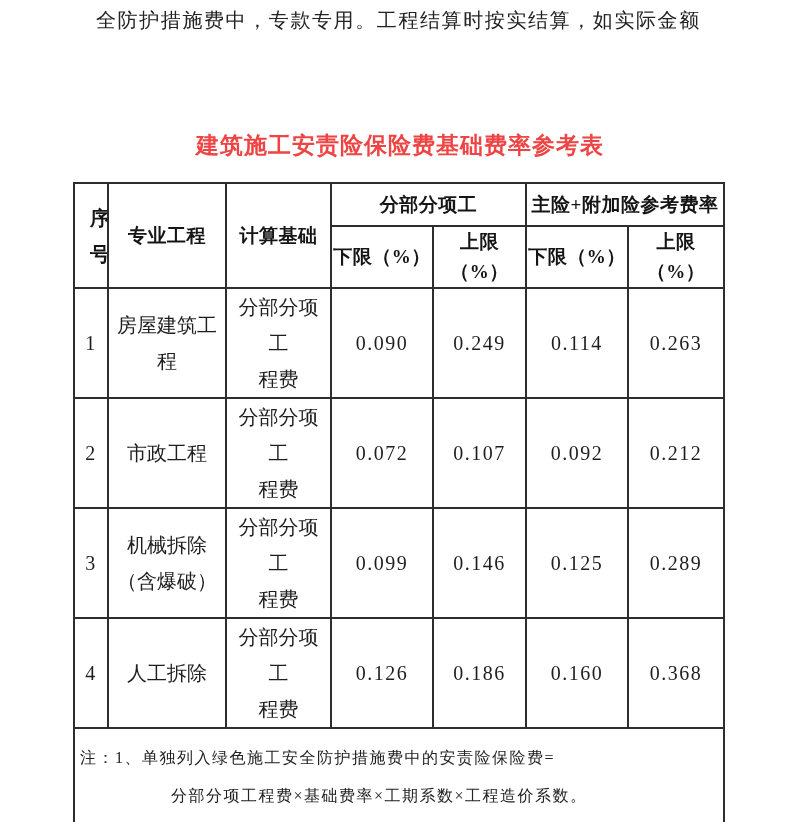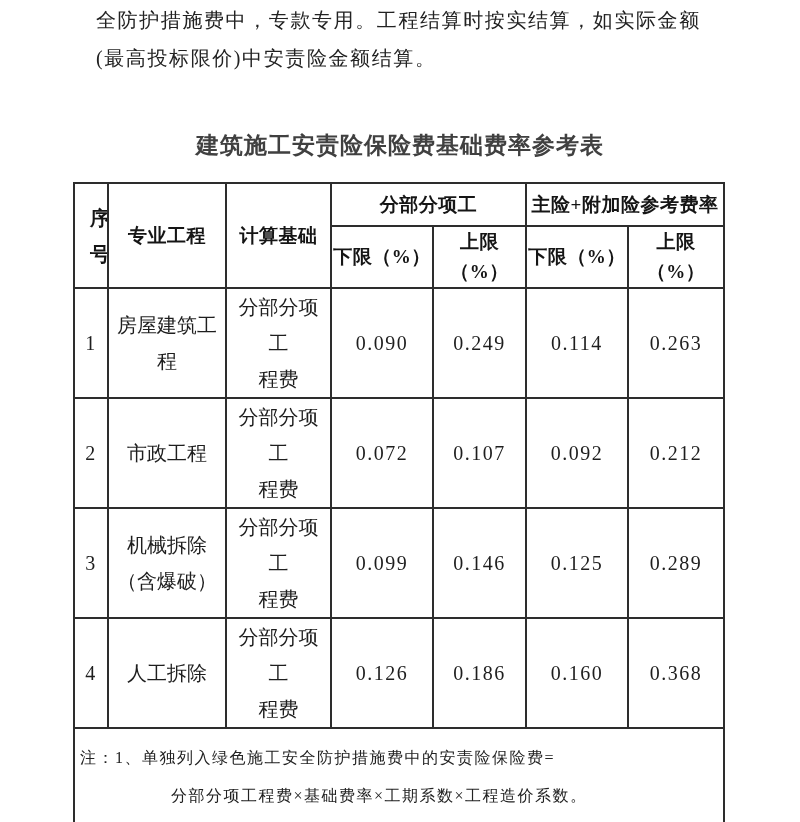--- a/index.html
+++ b/index.html
@@ -24,21 +24,21 @@
 
   
   .doc-title {
     position: absolute;
     left: 0; top: 126px; width: 800px;
     text-align: center;
     font-family: "Liberation Sans", "DejaVu Sans", sans-serif;
     font-size: 23px; font-weight: 700;
     line-height: 38px;
     letter-spacing: 1px;
-    color: #404040;
+    color: #ef4444;
   }
 
   
   .rate-table {
     position: absolute;
     left: 73px; top: 182px;
     width: 650px;
     border-collapse: collapse;
     table-layout: fixed;
   }
@@ -93,21 +93,20 @@
   .note-num { padding-left: 37px; }
   .note-formula { padding-left: 91px; }
 </style>
 </head>
 <body>
 
 <div class="page">
 
   <div class="intro">
     <div class="intro-line">全防护措施费中，专款专用。工程结算时按实结算，如实际金额</div>
-    <div class="intro-line">(最高投标限价)中安责险金额结算。</div>
   </div>
 
   <div class="doc-title">建筑施工安责险保险费基础费率参考表</div>
 
   <table class="rate-table">
     <colgroup>
       <col style="width:34px">
       <col style="width:118px">
       <col style="width:105px">
       <col style="width:102px">

